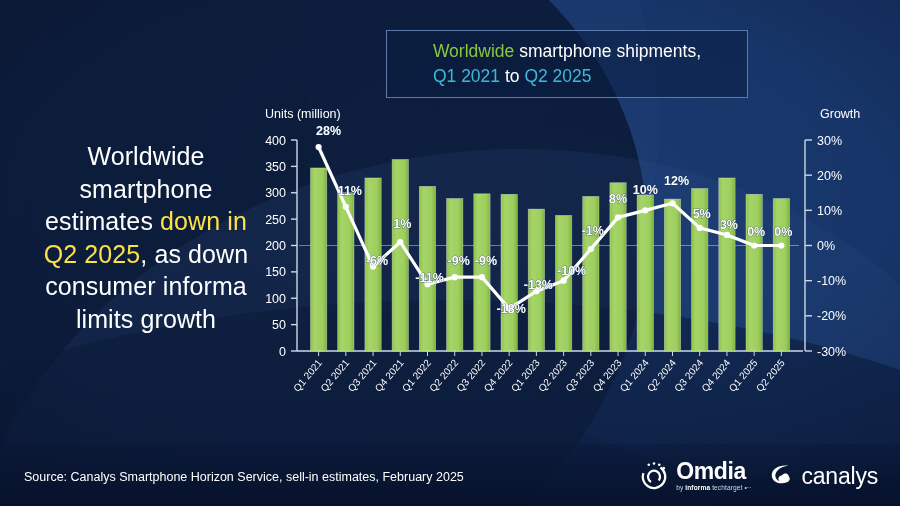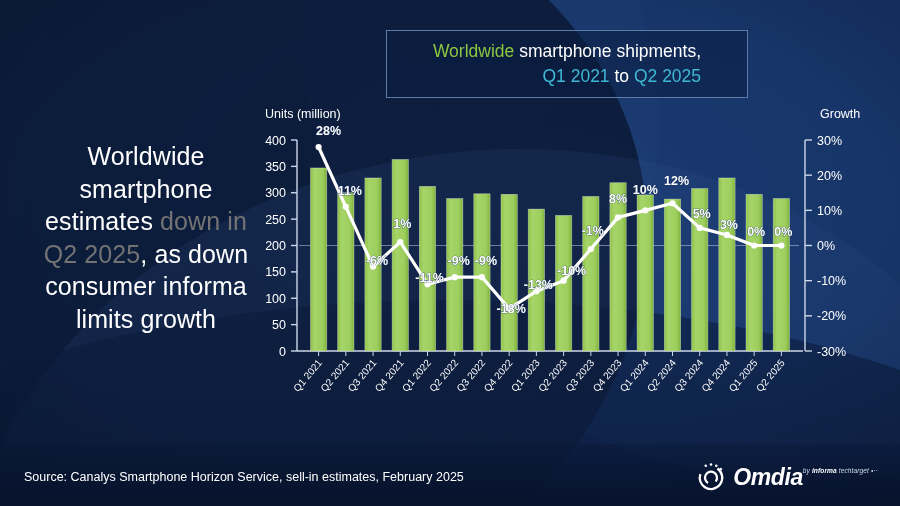--- a/index.html
+++ b/index.html
@@ -32,48 +32,48 @@
        background:linear-gradient(180deg, rgba(10,26,58,.55), rgba(8,20,46,.9));}
   .vignette{position:absolute;inset:0;
        background:radial-gradient(ellipse 1100px 620px at 50% 45%, rgba(0,0,0,0) 40%, rgba(4,12,30,.55) 100%);}
 
   
   .headline{
     position:absolute;left:16px;top:140px;width:260px;
     text-align:center;color:#ffffff;
     font-size:25px;line-height:1.30;font-weight:400;letter-spacing:.1px;
   }
-  .g{color:#737373;}
+  .g{color:#fde047;}
 
   
   .titlebox{
     position:absolute;left:386px;top:30px;width:360px;height:66px;
     border:1px solid #5e7ba8;background:rgba(10,30,66,.55);
-    display:flex;align-items:center;justify-content:center;text-align:right;
+    display:flex;align-items:center;justify-content:center;text-align:left;
     color:#fff;font-size:17.5px;line-height:1.42;font-weight:400;
   }
   .t-green{color:#8dc63f;}
   .t-cyan{color:#3fb8d4;}
 
   
   #chart{position:absolute;left:0;top:0;width:900px;height:440px;}
   .axis-title{fill:#ffffff;font-size:12.5px;font-family:"Liberation Sans",sans-serif;}
   .tick{fill:#ffffff;font-size:12.5px;font-family:"Liberation Sans",sans-serif;}
   .xtick{fill:#ffffff;font-size:10px;font-family:"Liberation Sans",sans-serif;}
   .dlabel{fill:#ffffff;font-size:12.5px;font-weight:bold;font-family:"Liberation Sans",sans-serif;
           paint-order:stroke;stroke:#14305e;stroke-width:.6px;}
 
   
   .footer-bar{position:absolute;left:0;bottom:0;width:900px;height:62px;
      background:linear-gradient(180deg, rgba(8,22,52,.35), rgba(6,17,42,.85));}
   .source{position:absolute;left:24px;bottom:22px;color:#ffffff;font-size:12.5px;}
   .logos{position:absolute;right:22px;bottom:14px;display:flex;align-items:center;gap:16px;}
   .omdia{display:flex;align-items:center;gap:7px;}
   .omdia-mark{width:30px;height:30px;position:relative;}
-  .omdia-text{display:flex;line-height:1;font-style:italic;}
+  .omdia-text{display:flex;flex-direction:column;line-height:1;}
   .omdia-word{color:#fff;font-size:23px;font-weight:bold;letter-spacing:-.4px;}
   .omdia-sub{color:#cfd8e8;font-size:6.6px;letter-spacing:.1px;margin-top:2px;}
   .omdia-sub b{color:#fff;}
   .canalys{display:flex;align-items:center;gap:7px;}
   .canalys-word{color:#fff;font-size:23px;letter-spacing:-.2px;}
 </style>
 </head>
 <body>
 
 <div id="stage">
@@ -272,15 +272,24 @@
           <circle cx="27" cy="5" r="1.7" fill="#ffffff"></circle>
           <circle cx="33" cy="9.5" r="1.7" fill="#ffffff"></circle>
         </svg>
       </div>
       <div class="omdia-text">
         <span class="omdia-word">Omdia</span>
         <span class="omdia-sub"><span>by </span><b>informa</b><span> techtarget</span> •··</span>
       </div>
     </div>
 
+    <div class="canalys">
+      <div>
+        <svg viewBox="0 0 34 34" width="27" height="27">
+          <path d="M27 6 C17 4 6 9 6 18 C6 25 13 29 20 28 C26 27 29 22 27 18 C25.5 15 21 15 19 18 C17.5 20.4 19 24 23 23.6 C20 27 13 26 11 21 C8.6 15 15 7 27 6 Z" fill="#ffffff"></path>
+          <ellipse cx="21.5" cy="22.5" rx="7.2" ry="5" fill="#ffffff"></ellipse>
+        </svg>
+      </div>
+      <span class="canalys-word">canalys</span>
+    </div>
   </div>
 
 </div>
 
 </body></html>

